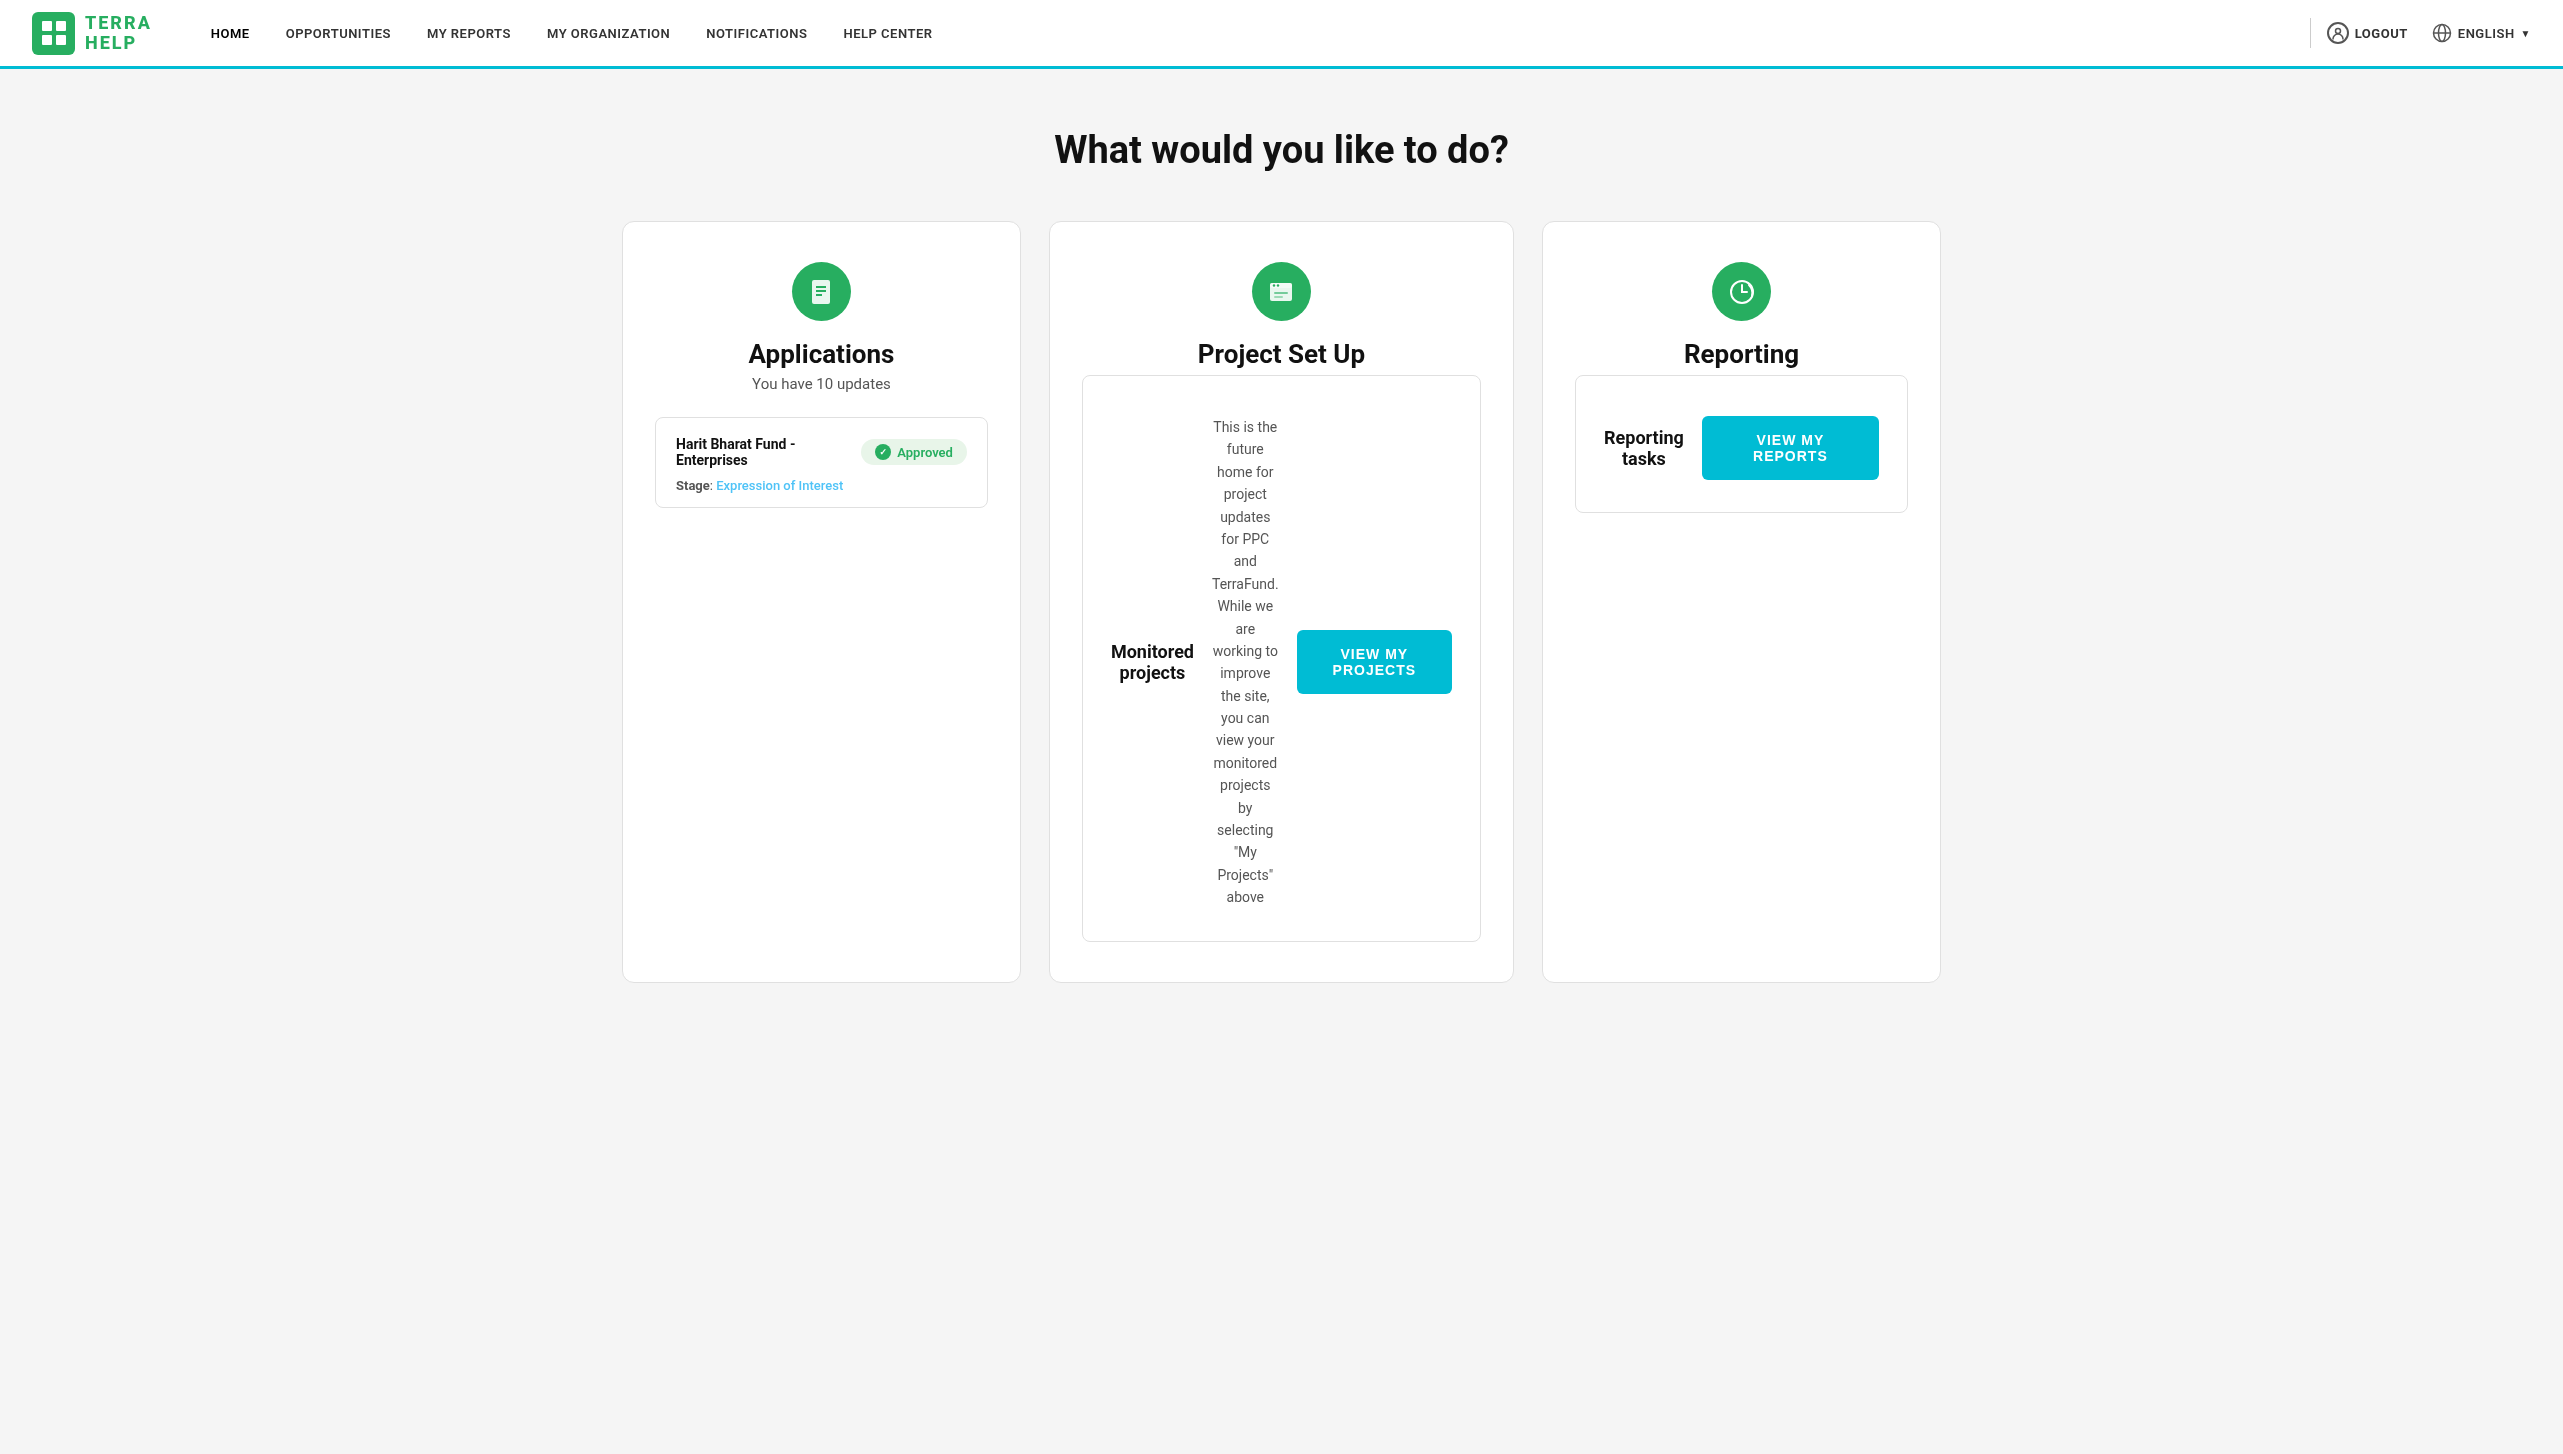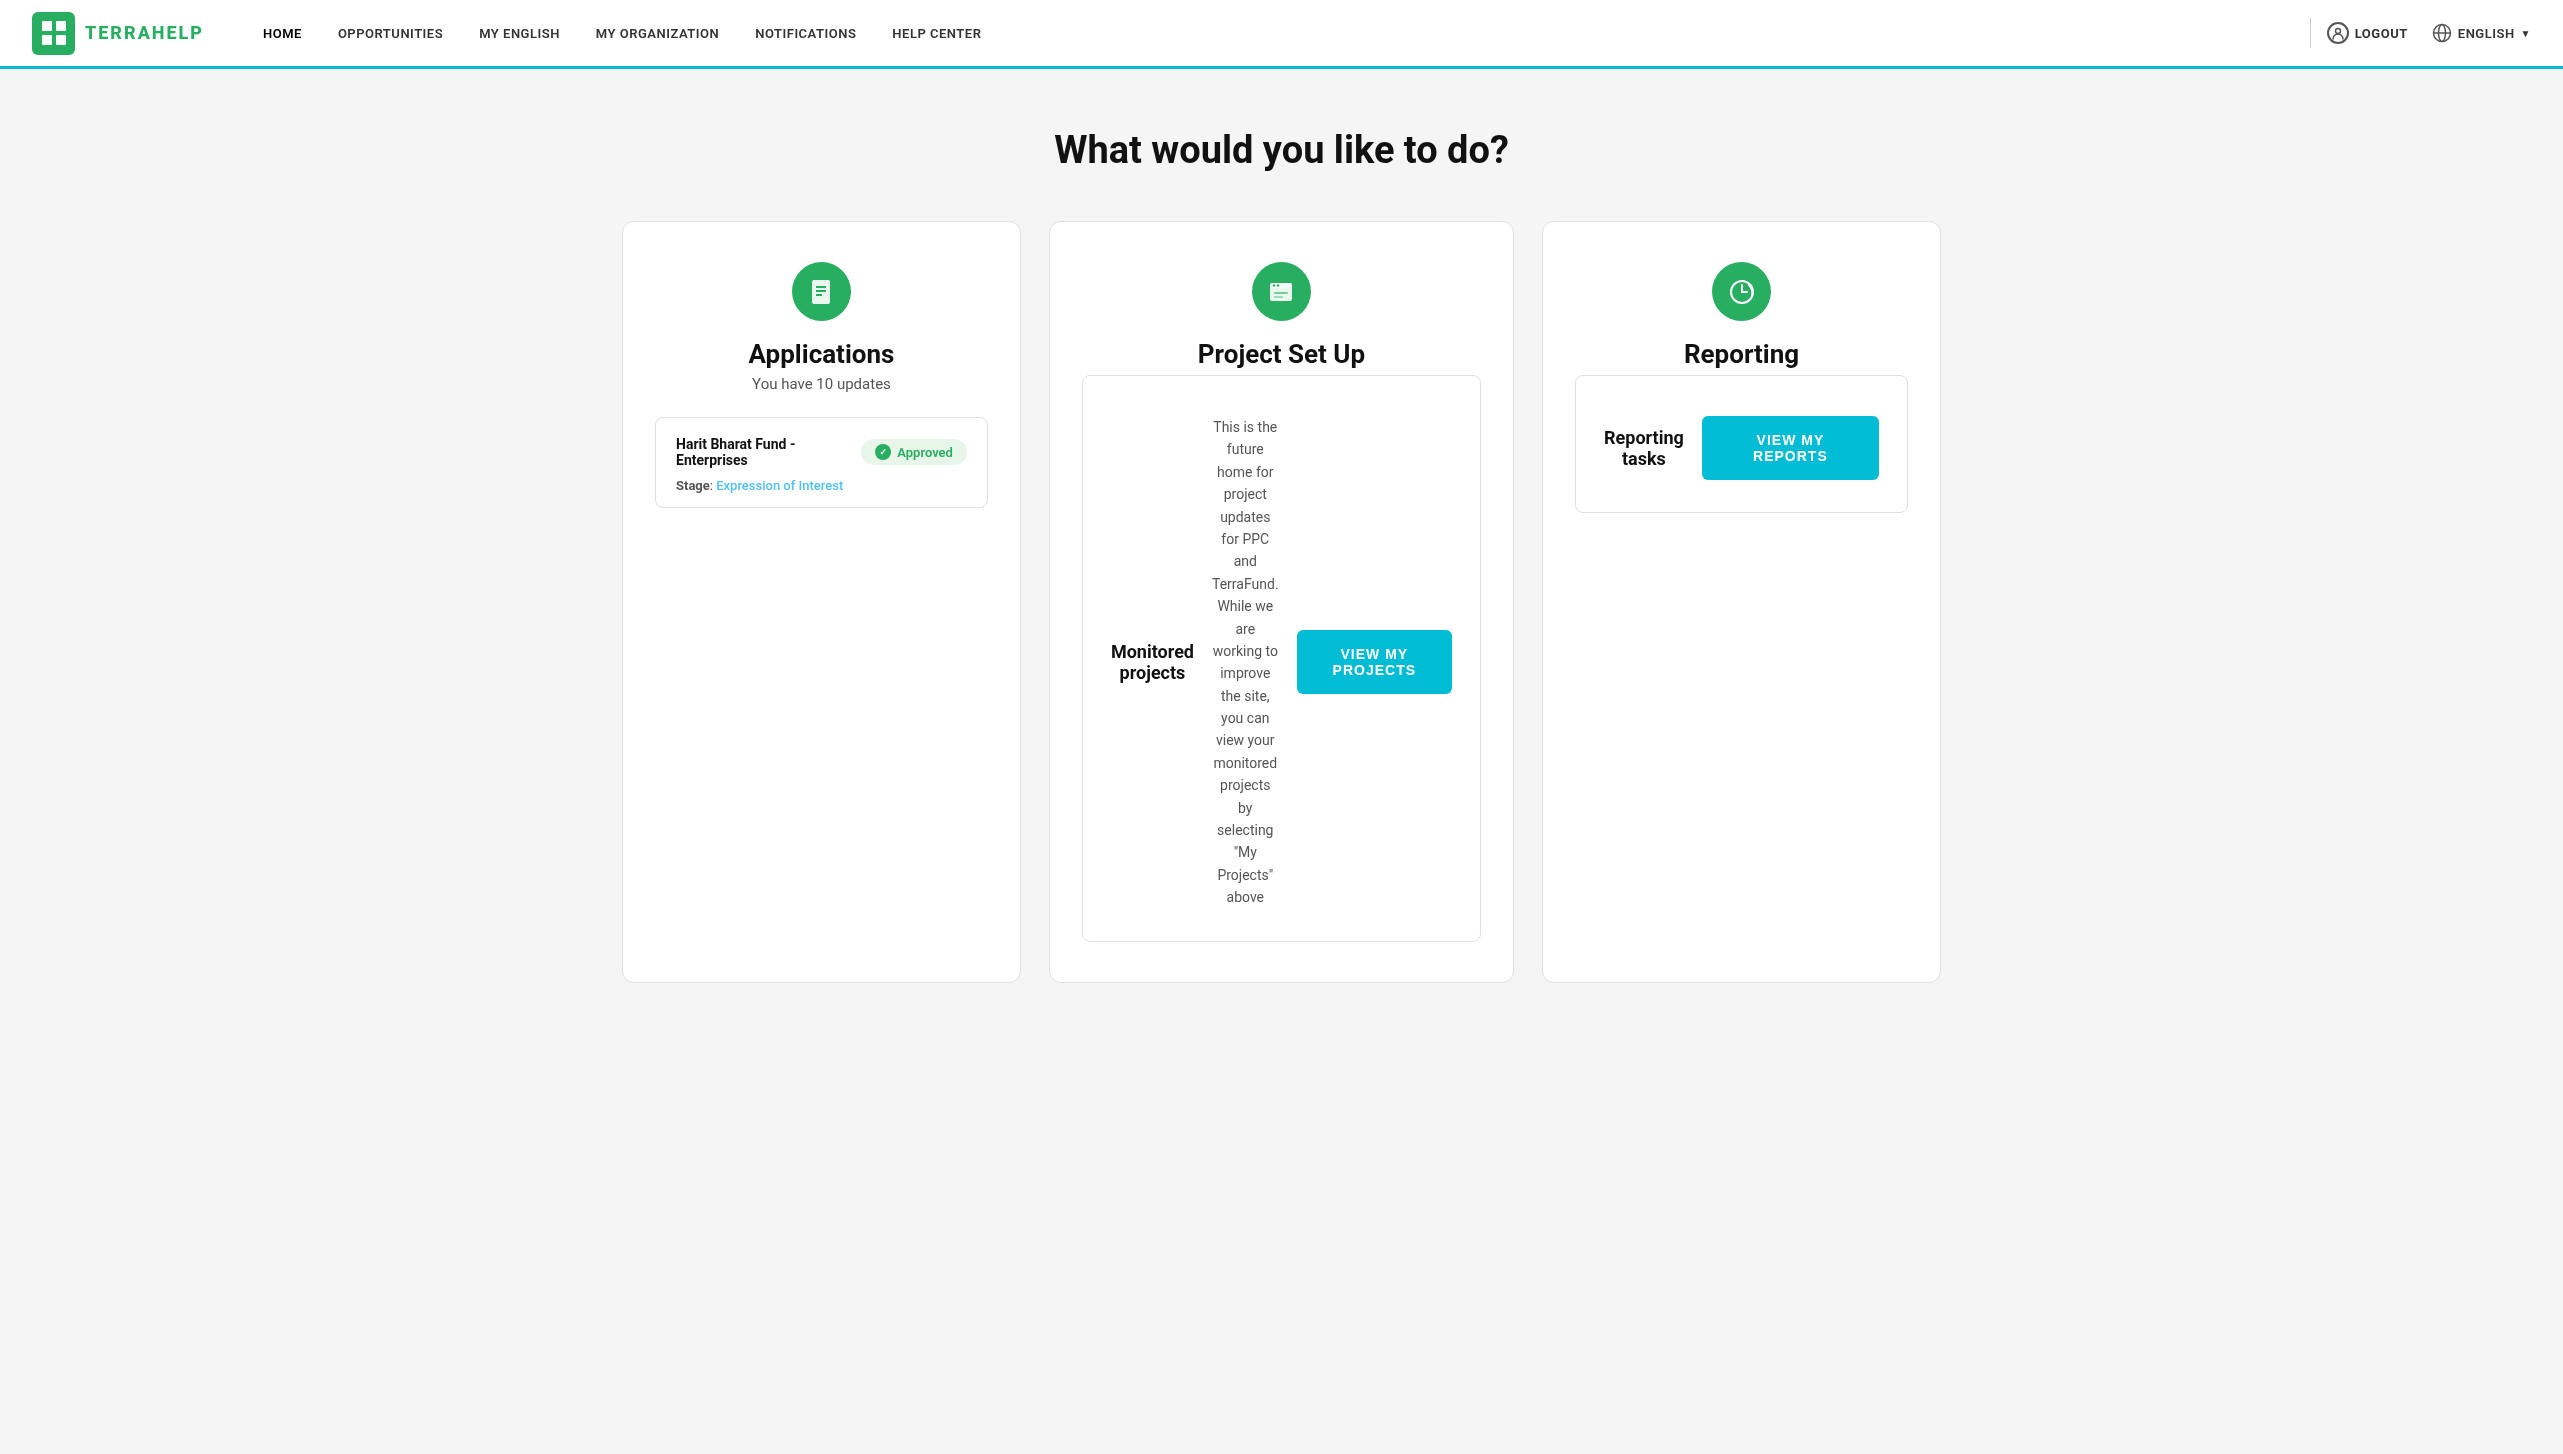--- a/index.html
+++ b/index.html
@@ -29,21 +29,21 @@
       height: 43px;
       background: #27ae60;
       border-radius: 6px;
       display: flex;
       align-items: center;
       justify-content: center;
     }
     .logo-icon svg { width: 28px; height: 28px; }
     .logo-text {
       display: flex;
-      flex-direction: row;
+      flex-direction: column;
       line-height: 1.1;
     }
     .logo-terra {
       font-size: 18px;
       font-weight: 800;
       color: #27ae60;
       letter-spacing: 2px;
     }
     .logo-match {
       font-size: 18px;
@@ -290,21 +290,21 @@
     </div>
     <div class="logo-text">
       <span class="logo-terra">TERRA</span>
       <span class="logo-match">HELP</span>
     </div>
   </div>
 
   <div class="nav-links">
     <a class="nav-link active">HOME</a>
     <a class="nav-link">OPPORTUNITIES</a>
-    <a class="nav-link">MY ENGLISH</a>
+    <a class="nav-link">MY REPORTS</a>
     <a class="nav-link">MY ORGANIZATION</a>
     <a class="nav-link">NOTIFICATIONS</a>
     <a class="nav-link">HELP CENTER</a>
   </div>
 
   <div class="nav-divider"></div>
 
   <div class="nav-right">
     <div class="logout-btn">
       <div class="logout-icon">

